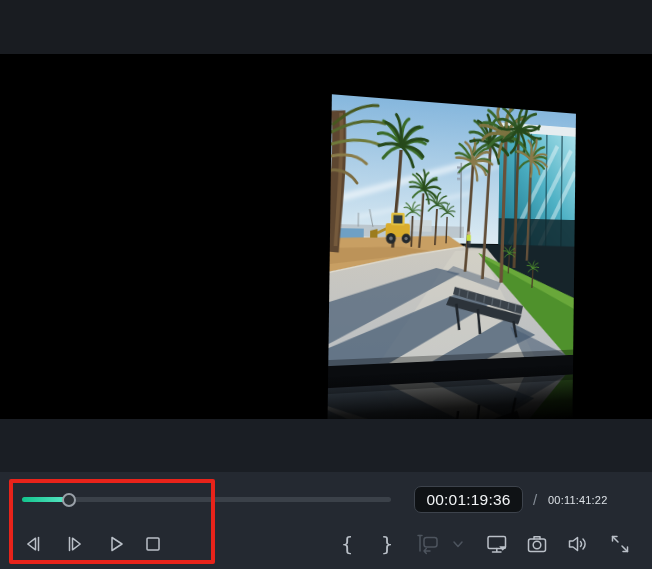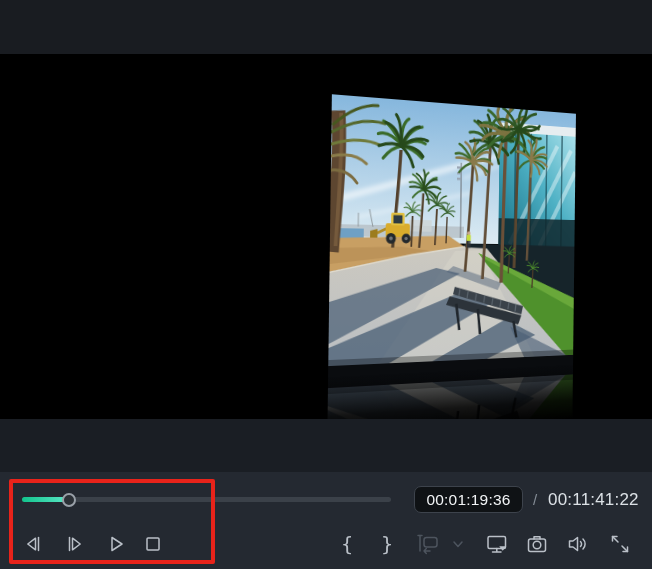--- a/index.html
+++ b/index.html
@@ -36,21 +36,21 @@
   .seek-handle{position:absolute;top:50%;transform:translate(-50%,-50%);width:14px;height:14px;border-radius:50%;
     background:var(--handle-fill);border:2.5px solid var(--handle-ring)}
 
   
   .timecode-box{position:absolute;left:414px;top:14px;width:109px;height:27px;border:1px solid var(--tc-border);
     border-radius:7px;background:var(--tc-bg);color:var(--tc-text);font-size:15.5px;letter-spacing:.2px;
     display:flex;align-items:center;justify-content:center}
   .time-sep{position:absolute;left:529px;top:14px;height:27px;width:12px;display:flex;align-items:center;
     justify-content:center;color:var(--sep-text);font-size:15px}
   .time-total{position:absolute;left:548px;top:14px;height:27px;display:flex;align-items:center;
-    color:var(--total-text);font-size:17px;letter-spacing:.2px}
+    color:var(--total-text);font-size:11px;letter-spacing:.2px}
 
   
   .ctl{position:absolute;top:57px;width:30px;height:30px;display:flex;align-items:center;justify-content:center;
     color:var(--icon);cursor:pointer}
   .ctl svg{display:block}
   .ctl.dim{color:var(--icon-disabled)}
   .brace{font-family:"DejaVu Sans",sans-serif;font-size:20px;line-height:30px;text-align:center}
   .stroke-ic{fill:none;stroke:currentColor;stroke-width:1.5;stroke-linecap:round;stroke-linejoin:round}
 
   .b-prev{left:18px}.b-next{left:60px}.b-play{left:101px}.b-stop{left:138px}

